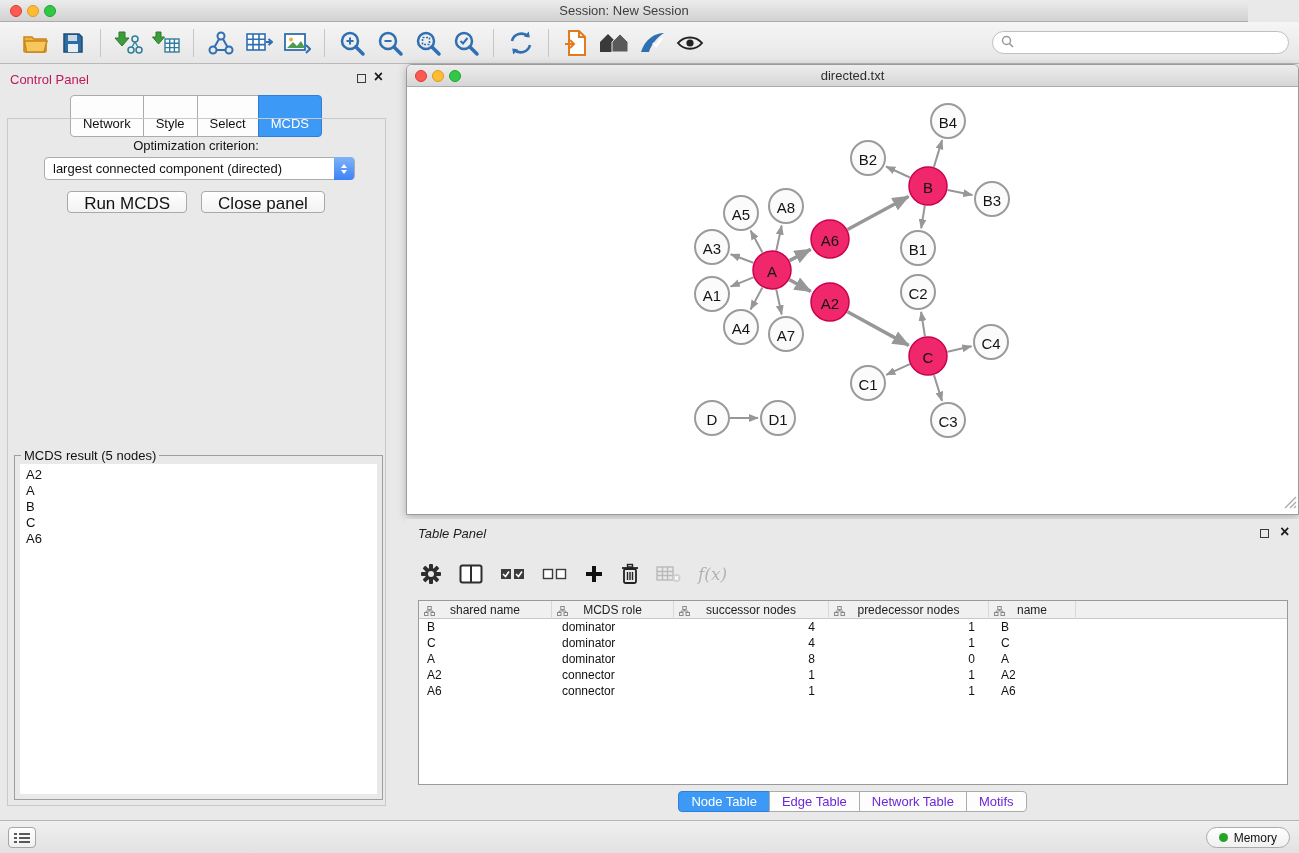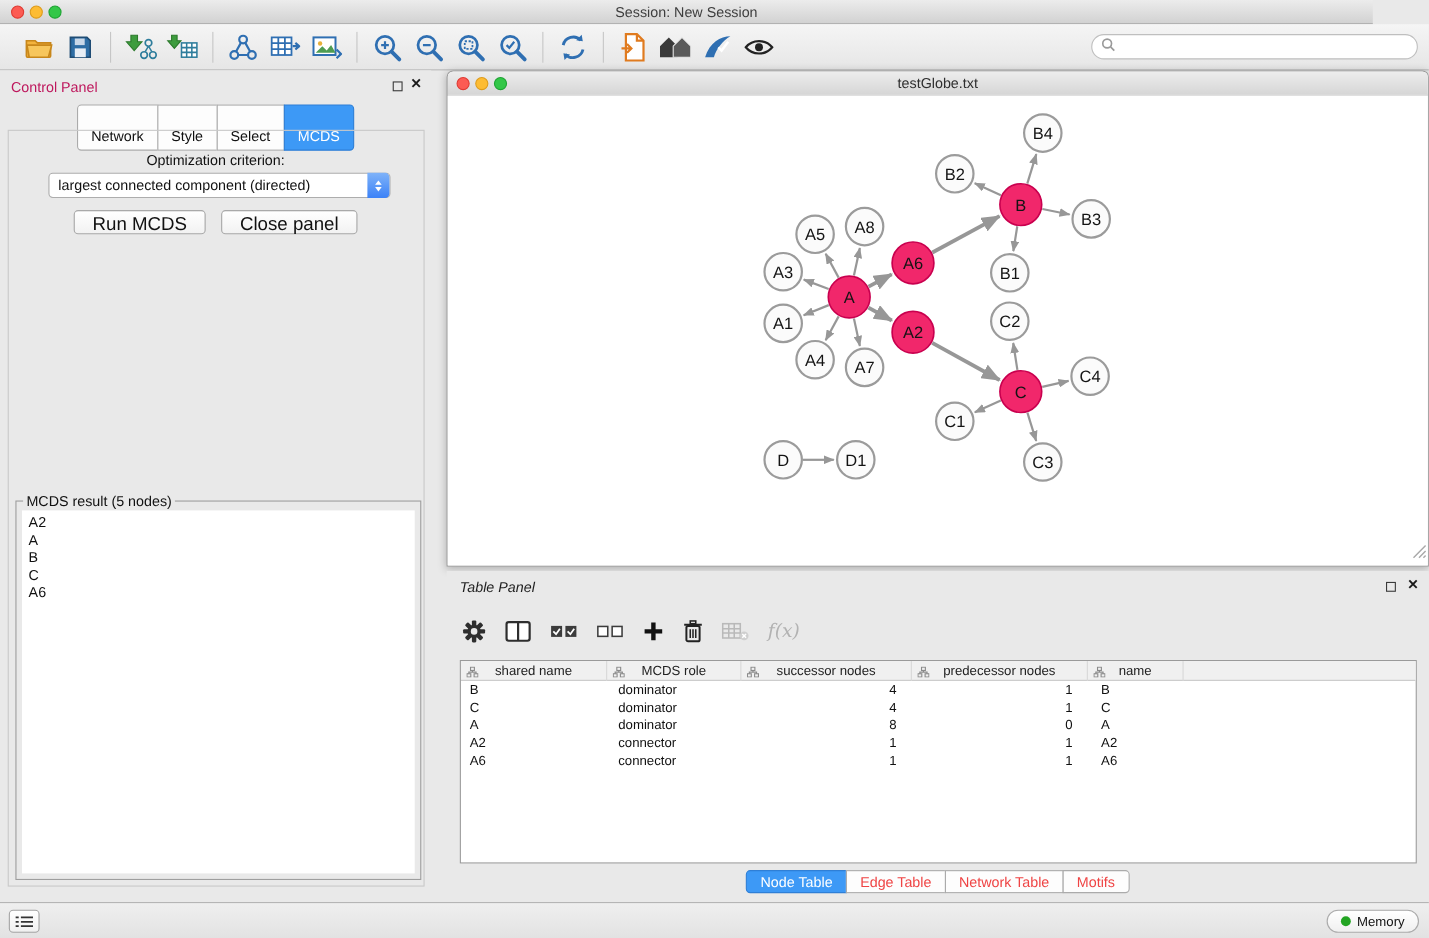--- a/index.html
+++ b/index.html
@@ -86,21 +86,21 @@
     font-size: 12px; color: #222; border-right: 1px solid #D8D8D8; height: 18px; }
   .col-icon { position: absolute; left: 5px; top: 4px; }
   .tr { display: flex; height: 16px; }
   .td { font-size: 12px; color: #111; line-height: 16px; overflow: hidden; white-space: nowrap; }
   .td.c0 { padding-left: 8px; }
   .td.c1 { padding-left: 10px; }
   .td.num { text-align: right; padding-right: 14px; }
   .td.c4 { padding-left: 12px; }
   #bottom-tabs { position: absolute; left: 0; right: 0; top: 272px; display: flex; justify-content: center; align-items: center; }
   .bt-tab { font-size: 13px; padding: 2px 12px; background: #FDFDFD; border: 1px solid #ABABAB;
-    margin-left: -1px; color: #ef4444; height: 21px; line-height: 16px; }
+    margin-left: -1px; color: #6d28d9; height: 21px; line-height: 16px; }
   .bt-tab:first-child { border-radius: 4px 0 0 4px; margin-left: 0; }
   .bt-tab:last-child { border-radius: 0 4px 4px 0; }
   .bt-tab.active { background: #3D99F6; border-color: #2F7FD6; color: #fff; }
 
   
   #statusbar { position: absolute; left: 0; top: 820px; width: 1299px; height: 33px;
     background: linear-gradient(#EFEFEF, #E2E2E2); border-top: 1px solid #B5B5B5; }
   #list-btn { position: absolute; left: 8px; top: 6px; width: 28px; height: 21px;
     background: linear-gradient(#FFFFFF,#F0F0F0); border: 1px solid #A5A5A5; border-radius: 4px;
     display: flex; align-items: center; justify-content: center; }
@@ -289,21 +289,21 @@
         <div class="result-item">A6</div>
       </div>
   </div>
 </div>
 
 <div id="network-window">
   <div id="nw-titlebar">
     <span class="tl tl1"></span>
     <span class="tl tl2"></span>
     <span class="tl tl3"></span>
-    <div id="nw-title">testGlobe.txt</div>
+    <div id="nw-title">directed.txt</div>
   </div>
   <div id="nw-canvas">
     <svg id="net-svg" width="891" height="427" viewBox="0 0 891 427" font-family="Liberation Sans, sans-serif">
       <defs>
         <marker id="arrowhead" markerWidth="5" markerHeight="4" refX="4.6" refY="2" orient="auto">
           <path d="M0,0 L5,2 L0,4 Z" fill="#979797"></path>
         </marker>
       </defs>
     <line x1="355.4" y1="165.4" x2="343.6" y2="143.6" stroke="#979797" stroke-width="2" marker-end="url(#arrowhead)"></line>
         <line x1="369.3" y1="163.5" x2="374.7" y2="138.5" stroke="#979797" stroke-width="2" marker-end="url(#arrowhead)"></line>

